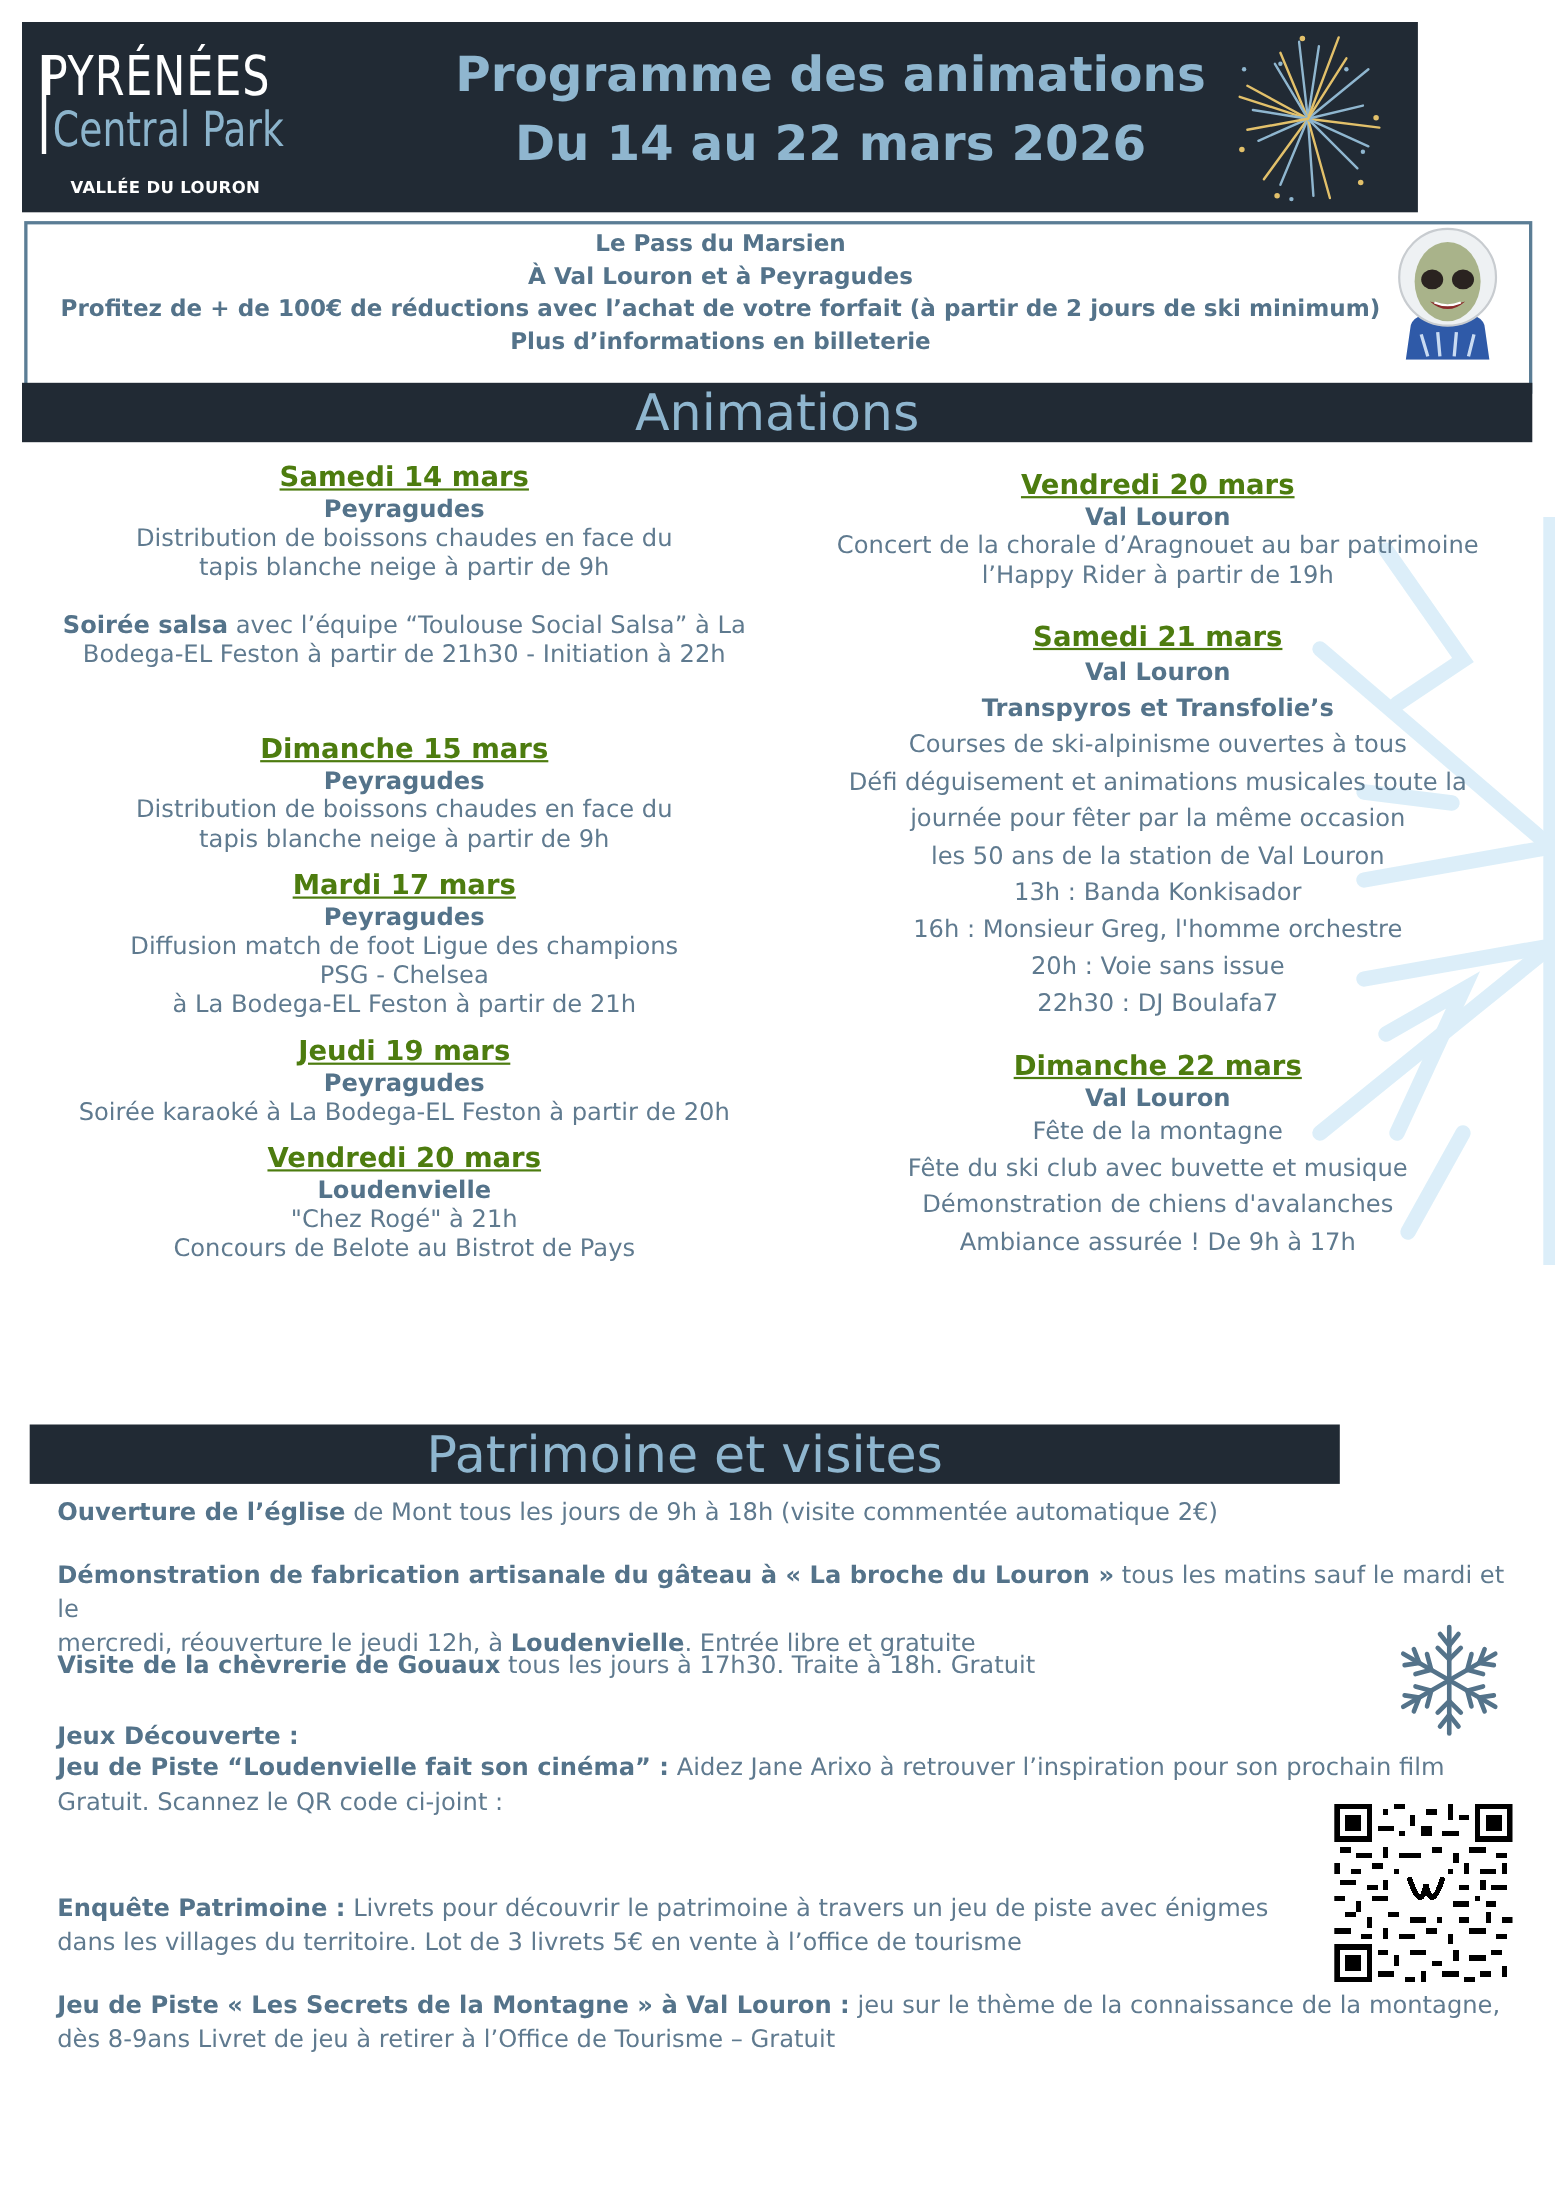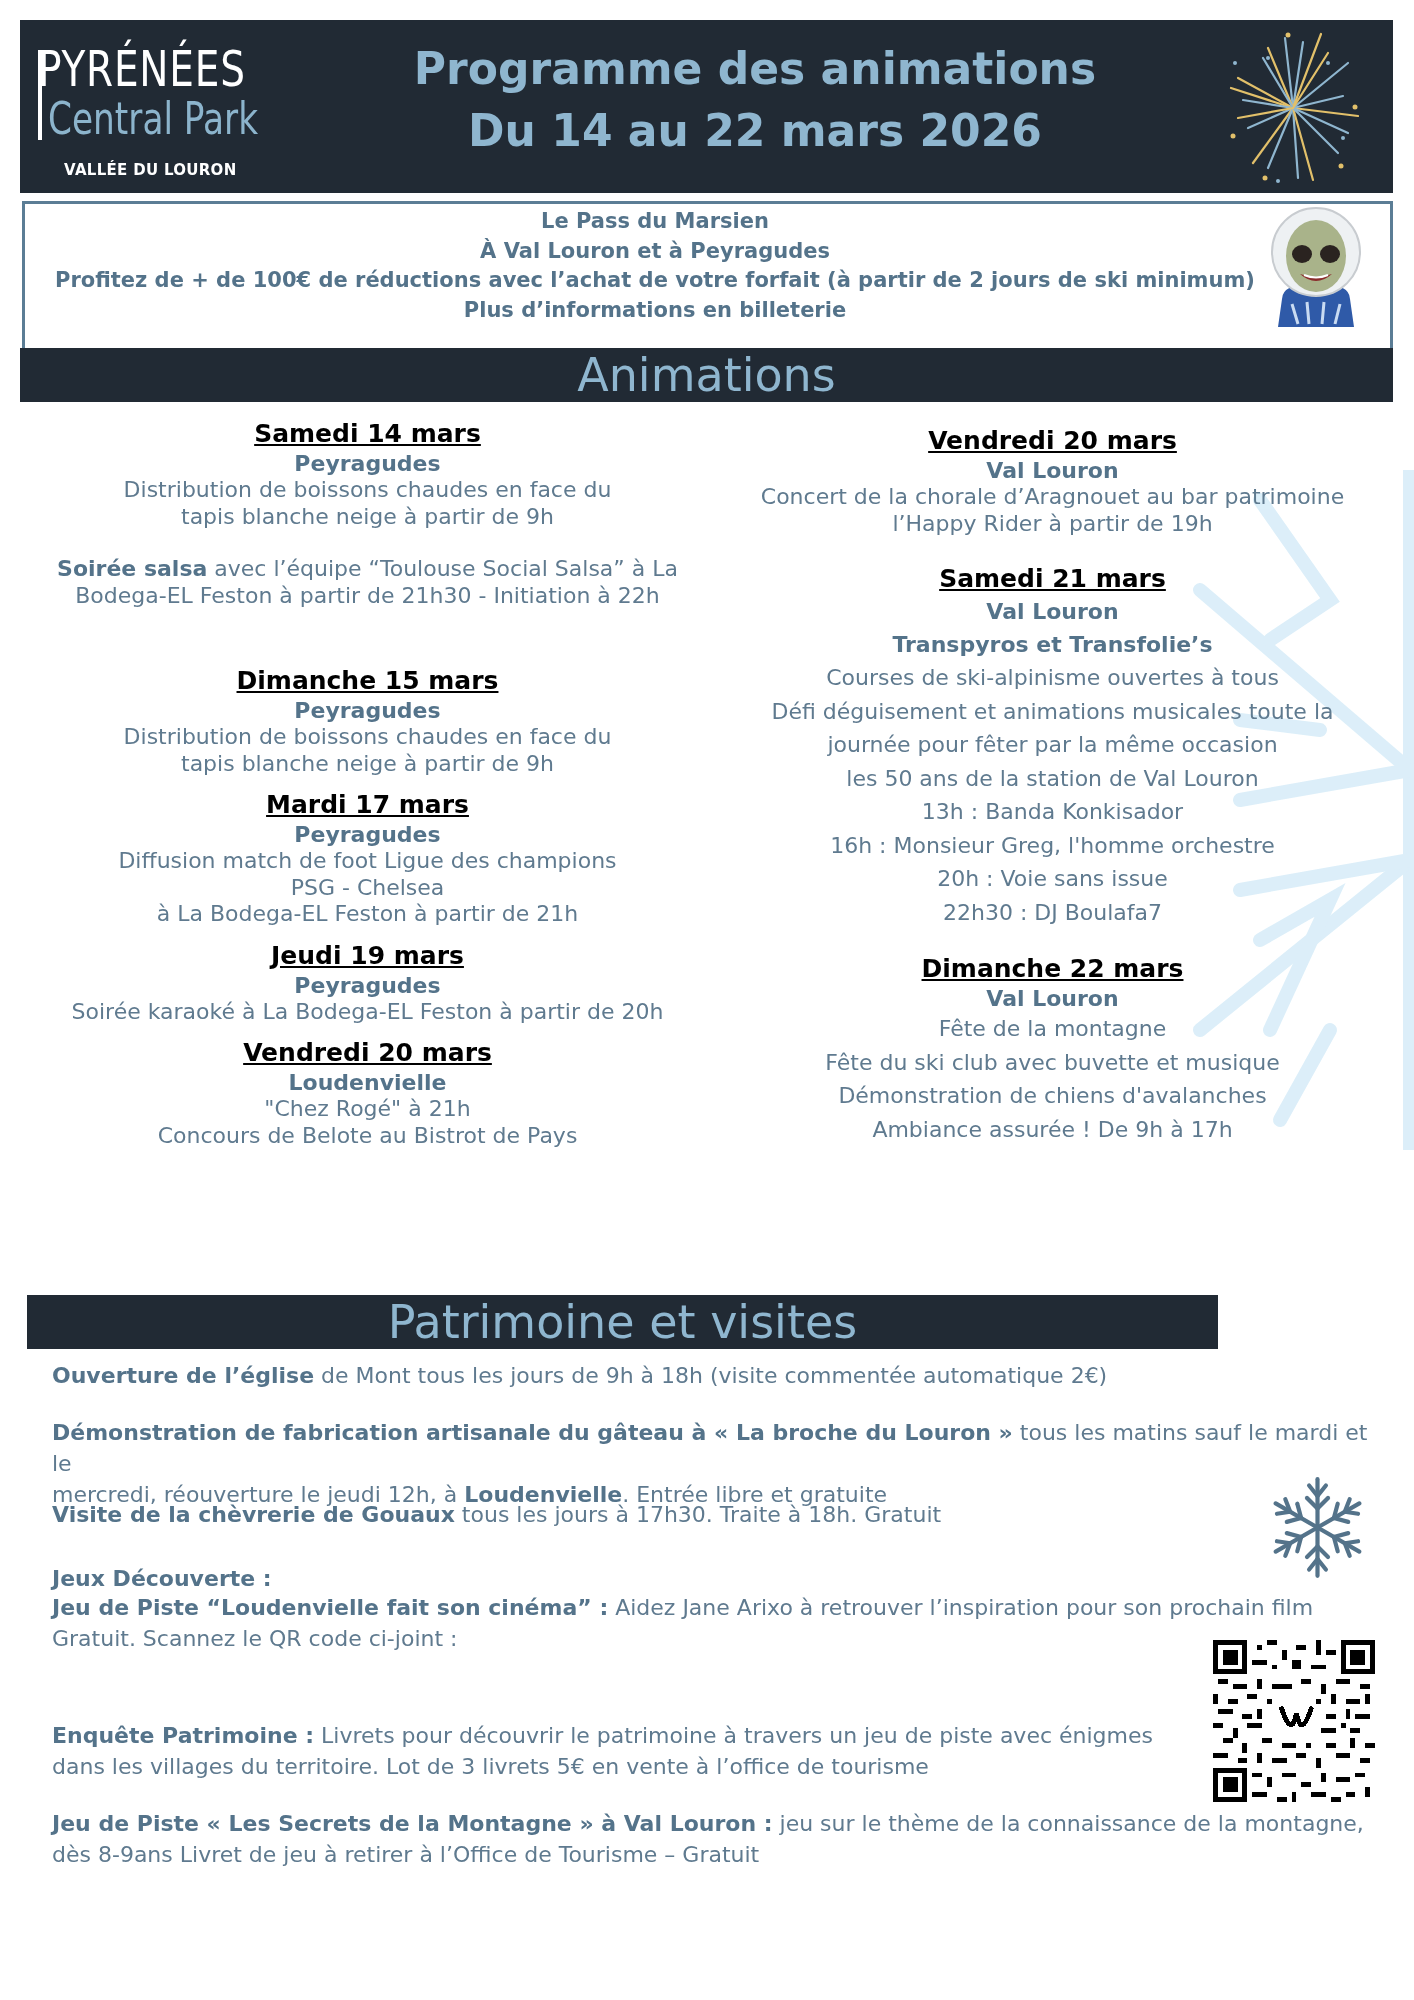--- a/index.html
+++ b/index.html
@@ -1,20 +1,20 @@
 <!DOCTYPE html>
 <html><head>
 <meta charset="utf-8">
 <style>
   * { box-sizing: border-box; margin: 0; padding: 0; }
   html, body { width: 1414px; height: 2000px; background: #ffffff; overflow: hidden; }
   body { position: relative; font-family: "DejaVu Sans", sans-serif; color: #54738a; }
 
   .header {
-    position: absolute; left: 20px; top: 20px; width: 1373px; height: 173px;
+    position: absolute; left: 20px; top: 20px; width: 1269px; height: 173px;
     background: #212a34;
   }
   .logo { position: absolute; left: 18px; top: 22px; width: 240px; height: 140px; color: #ffffff; }
   .logo-line1 { font-family: "DejaVu Sans", sans-serif; font-size: 50px; letter-spacing: 1px; line-height: 54px; color: #ffffff; transform: scaleX(0.78); transform-origin: left; white-space: nowrap; }
   .logo-line2 { font-family: "DejaVu Sans", sans-serif; font-size: 44px; line-height: 46px; color: #8cb4cc; transform: scaleX(0.78); transform-origin: left; white-space: nowrap; margin-left: 10px; }
   .logo-bar { position: absolute; left: 0; top: 8px; width: 4px; height: 90px; background: #ffffff; }
   .logo-line3 { font-size: 15px; font-weight: bold; color: #ffffff; margin-left: 26px; margin-top: 19px; letter-spacing: 0.3px; }
 
   .title { position: absolute; left: 300px; top: 18px; width: 870px; text-align: center; color: #8fb6cf; font-weight: bold; font-size: 44px; line-height: 62px; }
   .fireworks { position: absolute; right: 25px; top: 8px; width: 150px; height: 160px; }
@@ -33,21 +33,21 @@
   .banner-anim { left: 20px; top: 348px; width: 1373px; height: 54px; line-height: 54px; }
   .banner-patri { left: 27px; top: 1295px; width: 1191px; height: 54px; line-height: 54px; }
 
   .snow-bg { position: absolute; left: 1180px; top: 470px; width: 260px; height: 680px; }
 
   .col { position: absolute; text-align: center; color: #5f7a8f; }
   .col-left { left: 20px; top: 418px; width: 695px; }
   .col-right { left: 720px; top: 425px; width: 665px; }
 
   .day { margin-bottom: 12px; }
-  .day-title { font-weight: bold; text-decoration: underline; font-size: 25px; line-height: 32px; color: #000000; }
+  .day-title { font-weight: bold; text-decoration: underline; font-size: 25px; line-height: 32px; color: #4d7c0f; }
   .day-place { font-weight: bold; font-size: 22px; line-height: 27px; color: #54738a; }
   .line { font-size: 22px; line-height: 26.5px; color: #5f7a8f; }
   .line-wide { font-size: 22px; line-height: 33.5px; color: #5f7a8f; }
   .gap { height: 26px; }
   b.em { color: #54738a; }
 
   .patri { position: absolute; left: 52px; top: 1360px; width: 1340px; font-size: 22px; color: #5f7a8f; }
   .p-item { position: absolute; left: 0; line-height: 31px; width: 1340px; }
   .p-item b { color: #54738a; }
   .snow-small { position: absolute; left: 1265px; top: 1475px; width: 105px; height: 105px; }

